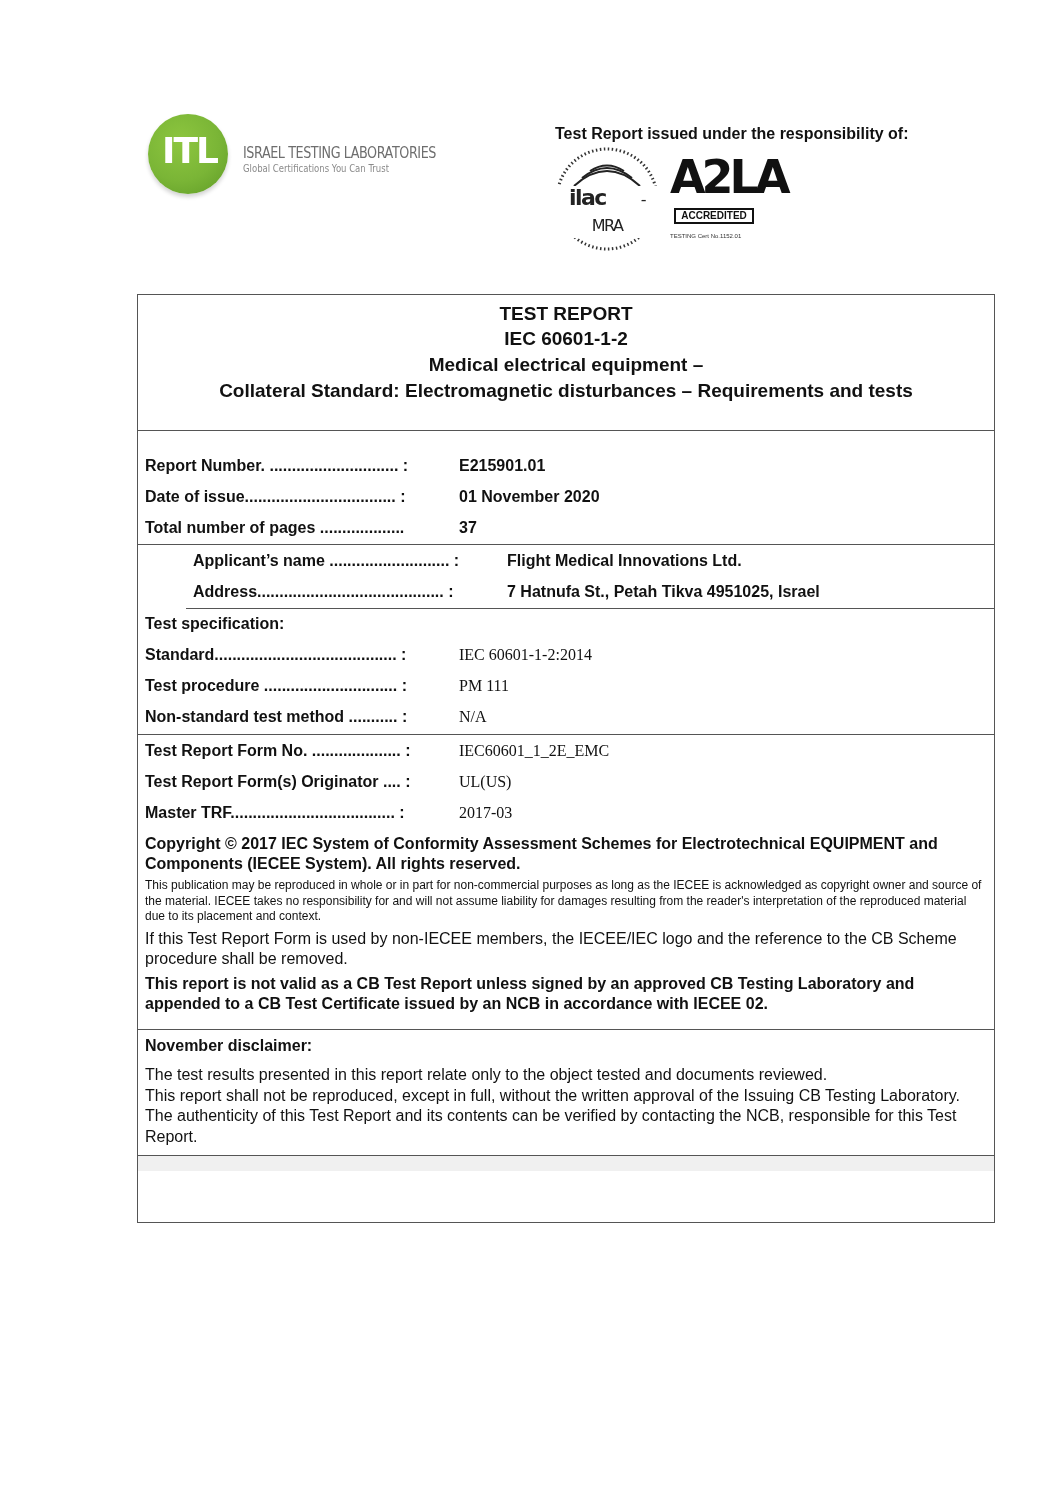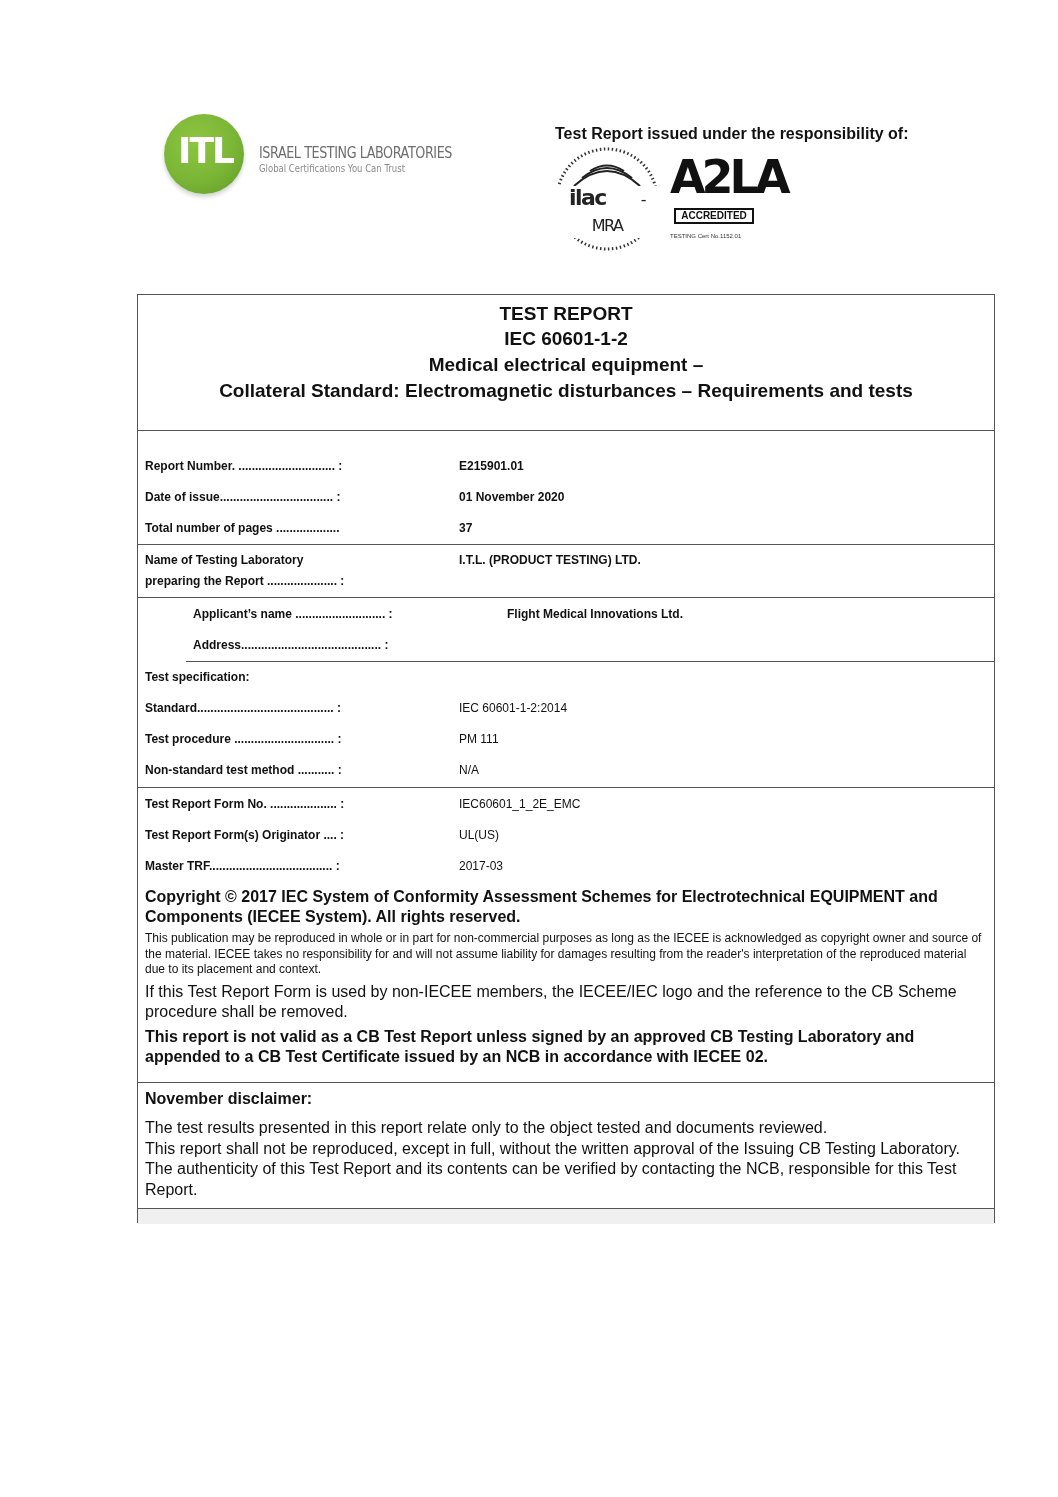--- a/index.html
+++ b/index.html
@@ -1,20 +1,20 @@
 <!DOCTYPE html>
 <html><head>
 <meta charset="utf-8">
 <style>
   * { box-sizing: border-box; margin: 0; padding: 0; }
   html, body { width: 1058px; height: 1497px; background: #ffffff; }
   body { position: relative; font-family: "Liberation Sans", sans-serif; color: #111; overflow: hidden; }
 
   
-  .itl-logo { position: absolute; left: 164px; top: 114px; width: 290px; height: 84px; }
+  .itl-logo { position: absolute; left: 148px; top: 114px; width: 290px; height: 84px; }
   .itl-circle {
     position: absolute; left: 0; top: 0; width: 80px; height: 80px; border-radius: 50%;
     background: radial-gradient(circle at 40% 35%, #8dc63f 0%, #7ab536 55%, #5e9a26 100%);
     box-shadow: 0 3px 4px rgba(0,0,0,0.18);
   }
   .itl-circle-text {
     position: absolute; left: 14px; top: 16px; font-family: "DejaVu Sans", sans-serif;
     font-weight: bold; font-size: 36px; color: #ffffff; letter-spacing: -2px;
   }
   .itl-name {
@@ -51,24 +51,24 @@
   
   .report-box {
     position: absolute; left: 137px; top: 294px; width: 858px; height: 929px;
     border: 1.5px solid #555;
   }
   .title-block { height: 136px; border-bottom: 1.5px solid #555; text-align: center; padding-top: 7px; }
   .title-block div { font-weight: bold; font-size: 19px; line-height: 26px; color: #111; }
   .title-block .t1 { line-height: 24px; }
 
   .section { border-bottom: 1.5px solid #555; padding: 0 7px; }
-  .row { display: flex; font-size: 12px; font-weight: bold; line-height: 20px; }
+  .row { display: flex; font-size: 16px; font-weight: bold; line-height: 20px; align-items: center; }
   .row .lbl { width: 314px; flex-shrink: 0; white-space: nowrap; }
   .row .val { flex: 1; white-space: nowrap; }
-  .row .val.normal { font-weight: normal; }
+  .row .val.normal { font-weight: normal; font-family: Liberation Serif, serif; }
   .row.gap { margin-top: 11px; }
 
   .sec-basic { height: 114px; padding-top: 25px; }
   .sec-lab { height: 53px; padding-top: 5px; }
   .sec-lab .lbl { line-height: 21px; }
   .sec-appl { height: 64px; padding-top: 6px; margin-left: 48px; }
   .sec-spec { height: 126px; padding-top: 5px; }
   .sec-trf { height: 295px; padding-top: 6px; border-bottom: 1.5px solid #555; }
 
   .copy-bold { font-size: 16px; font-weight: bold; line-height: 20px; margin-top: 11px; }
@@ -130,37 +130,29 @@
     <div class="row gap">
       <span class="lbl">Date of issue.................................. :</span>
       <span class="val">01 November 2020</span>
     </div>
     <div class="row gap">
       <span class="lbl">Total number of pages ...................</span>
       <span class="val">37</span>
     </div>
   </div>
 
-  <div class="section sec-lab">
-    <div class="row">
-      <span class="lbl">
-        <span>Name of Testing Laboratory</span><br>
-        <span>preparing the Report ..................... :</span>
-      </span>
-      <span class="val">I.T.L. (PRODUCT TESTING) LTD.</span>
-    </div>
-  </div>
 
   <div class="section sec-appl">
     <div class="row">
       <span class="lbl">Applicant’s name ........................... :</span>
       <span class="val">Flight Medical Innovations Ltd.</span>
     </div>
     <div class="row gap">
       <span class="lbl">Address.......................................... :</span>
+      <span class="val">7 Hatnufa St., Petah Tikva 4951025, Israel</span>
     </div>
   </div>
 
   <div class="section sec-spec">
     <div class="row">
       <span class="lbl">Test specification:</span>
     </div>
     <div class="row gap">
       <span class="lbl">Standard......................................... :</span>
       <span class="val normal">IEC 60601-1-2:2014</span>

